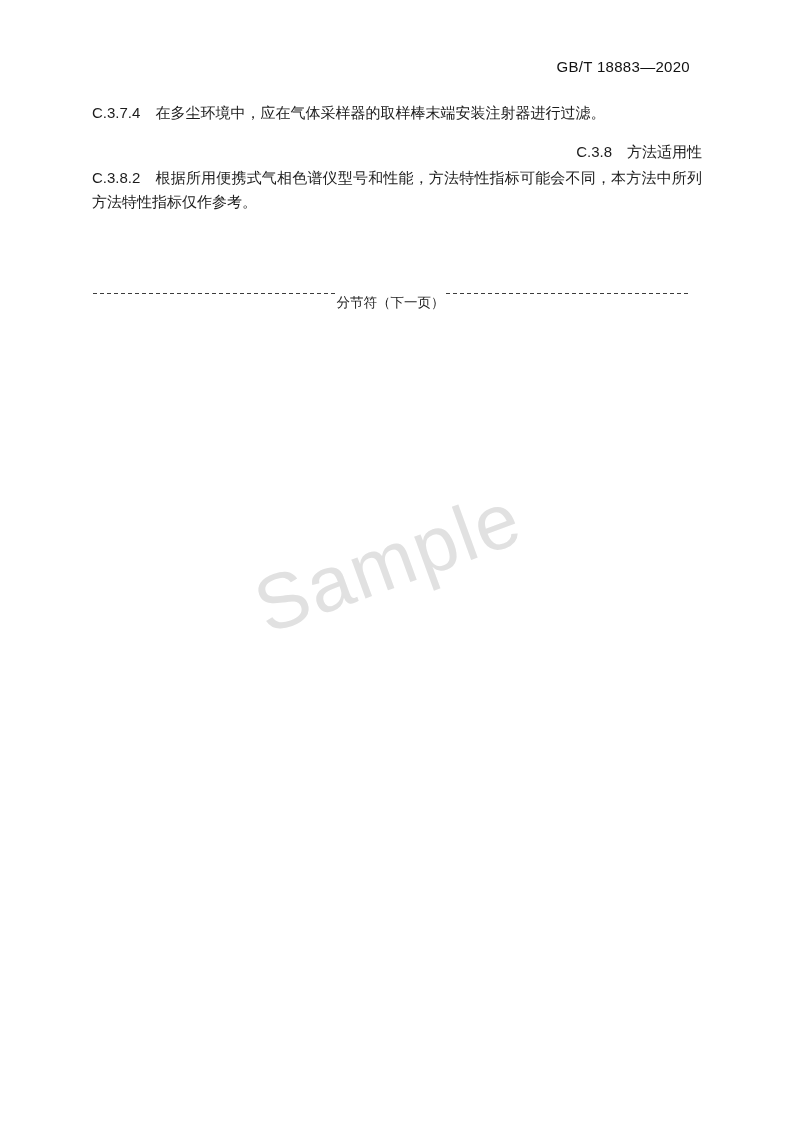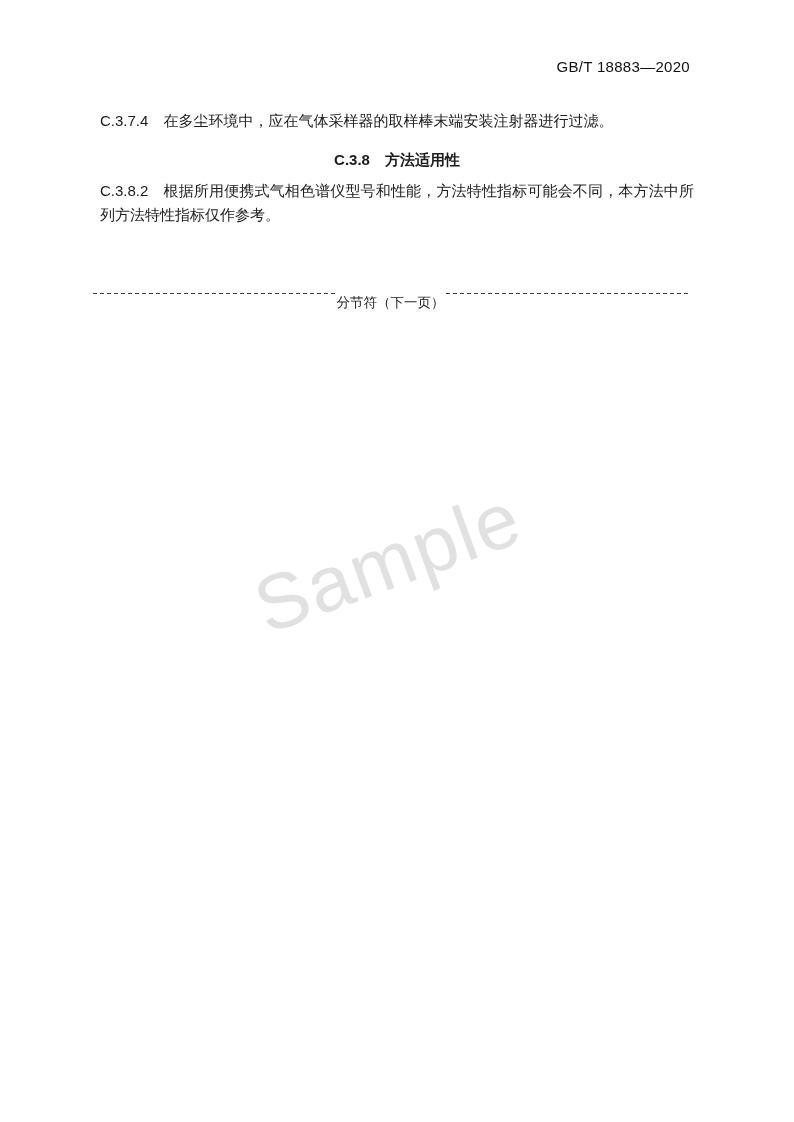--- a/index.html
+++ b/index.html
@@ -39,32 +39,32 @@
   .content {
     position: absolute;
     left: 92px;
     right: 92px;
     top: 101px;
     font-size: 15px;
     line-height: 23.5px;
     text-align: justify;
   }
   .content p {
-    margin: 8px;
+    margin: 0;
   }
   .clause-num {
     margin-right: 1em;
   }
   .clause-first {
     margin-bottom: 15px !important;
   }
   .clause-heading {
-    font-weight: bold;
+    font-weight: normal;
     margin-bottom: 3px !important;
-    text-align: center;
+    text-align: right;
   }
   .section-break {
     position: absolute;
     left: 93px;
     right: 106px;
     top: 293px;
     display: flex;
     align-items: flex-start;
     font-size: 13.5px;
     line-height: 20px;

